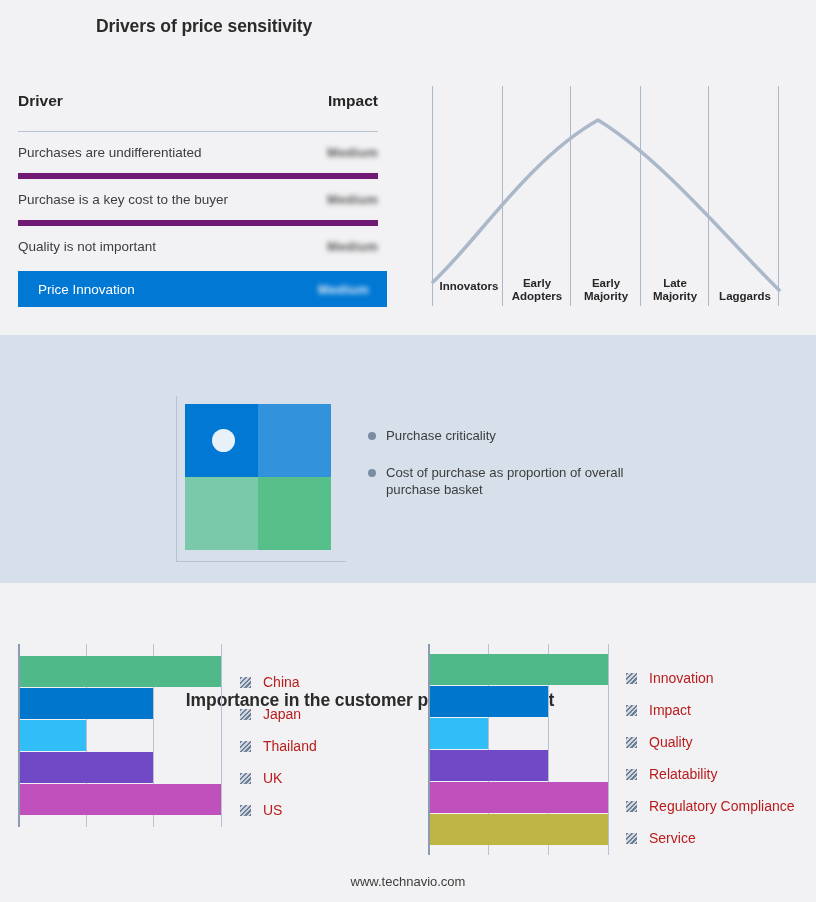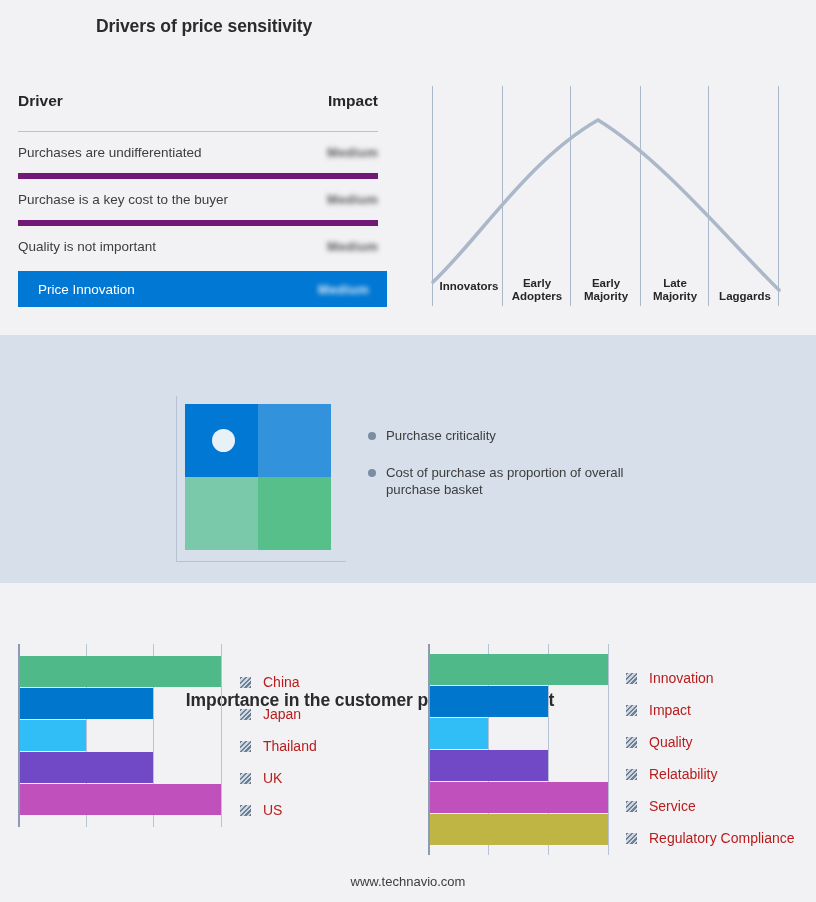--- a/index.html
+++ b/index.html
@@ -336,22 +336,22 @@
       <div class="bc-legend-item" style="height: 32px;">
         <span class="bc-swatch"></span>
         <span class="bc-legend-text">Quality</span>
       </div>
       <div class="bc-legend-item" style="height: 32px;">
         <span class="bc-swatch"></span>
         <span class="bc-legend-text">Relatability</span>
       </div>
       <div class="bc-legend-item" style="height: 32px;">
         <span class="bc-swatch"></span>
+        <span class="bc-legend-text">Regulatory Compliance</span>
+      </div>
+      <div class="bc-legend-item" style="height: 32px;">
+        <span class="bc-swatch"></span>
         <span class="bc-legend-text">Service</span>
       </div>
-      <div class="bc-legend-item" style="height: 32px;">
-        <span class="bc-swatch"></span>
-        <span class="bc-legend-text">Regulatory Compliance</span>
-      </div>
     </div>
 </div>
 
 <div id="footer">www.technavio.com</div>
 
 </body></html>

